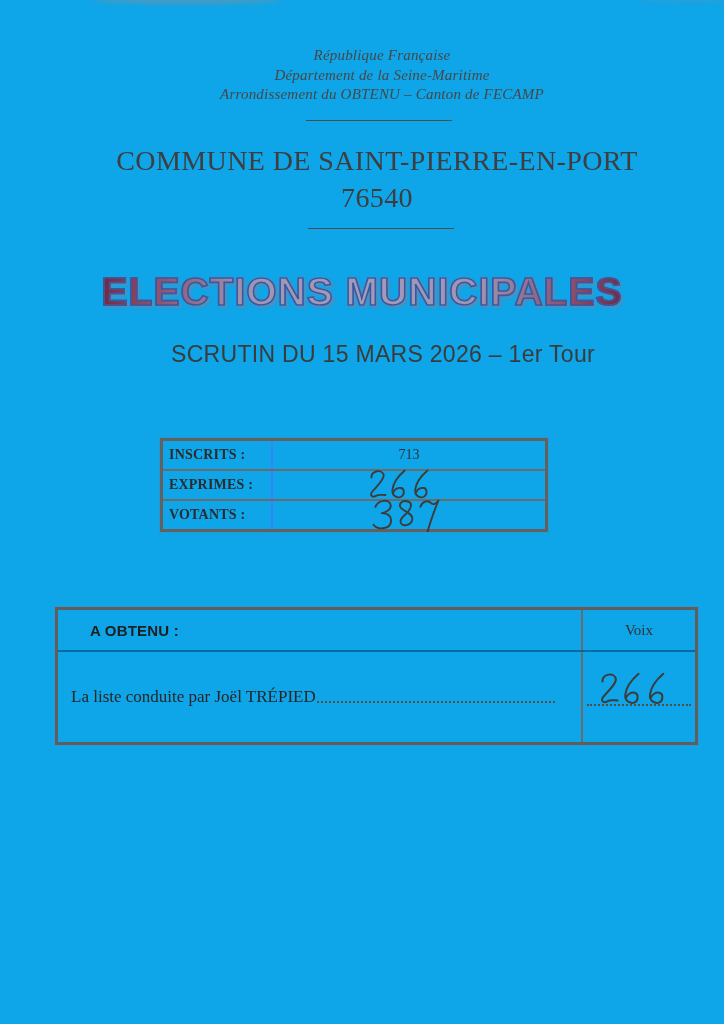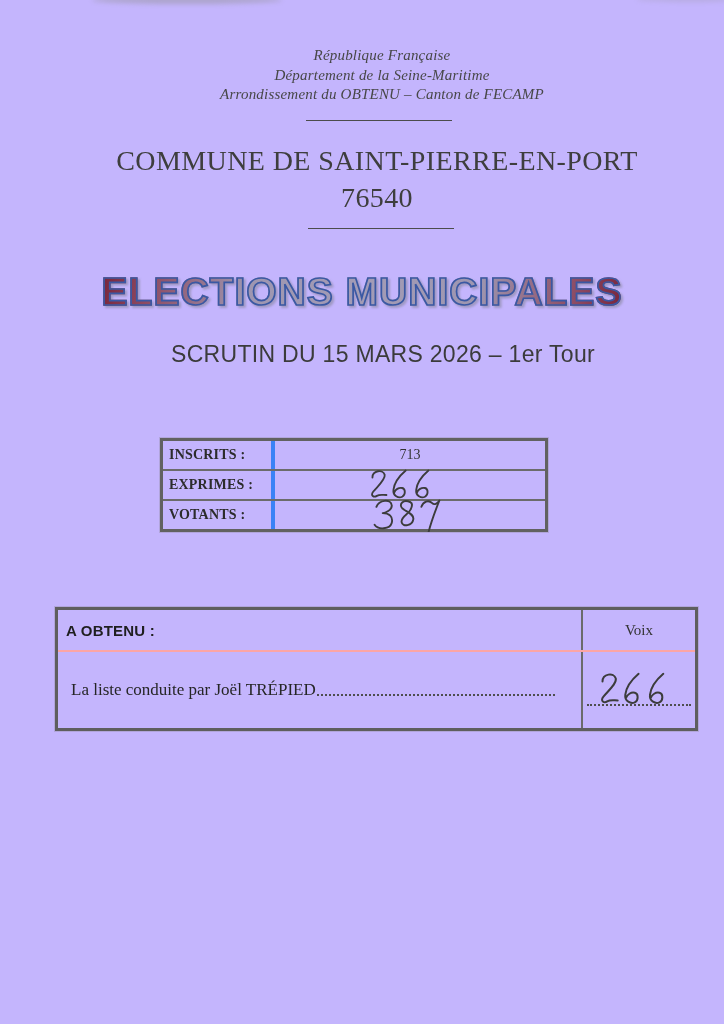--- a/index.html
+++ b/index.html
@@ -1,21 +1,21 @@
 <!DOCTYPE html>
 <html><head>
 <meta charset="utf-8">
 <style>
   html, body { margin: 0; padding: 0; background: #e8e8e8; }
   .page {
     position: relative;
     width: 724px;
     height: 1024px;
     margin: 0 auto;
-    background: #c4b5fd;
+    background: #0ea5e9;
     overflow: hidden;
     font-family: "Liberation Serif", serif;
   }
 
   
   .smudge {
     position: absolute;
     background: #8f8f8f;
     opacity: 0.45;
     border-radius: 50%;
@@ -94,21 +94,21 @@
     position: absolute;
     top: 438px; left: 160px;
     width: 382px;
     border: 3px solid #616161;
     box-shadow: 0 0 0 1px rgba(120,120,120,0.25);
   }
   .stats-row { display: flex; height: 28px; }
   .stats-row + .stats-row { border-top: 2px solid #6b6b6b; }
   .stats-label {
     width: 102px;
-    border-right: 4px solid #3b82f6;
+    border-right: 2px solid #3b82f6;
     display: flex; align-items: center;
     padding-left: 6px;
     font-weight: bold;
     font-size: 14px;
     color: #2c2c2c;
     letter-spacing: 0.2px;
   }
   .stats-value {
     flex: 1;
     position: relative;
@@ -132,39 +132,39 @@
   .hw-266s { top: -4px; transform: translateX(-60%); width: 78px; height: 35px; }
 
   
   .results-table {
     position: absolute;
     top: 607px; left: 55px;
     width: 637px;
     border: 3px solid #5e5e5e;
     box-shadow: 0 0 0 1px rgba(120,120,120,0.25);
   }
-  .res-header { display: flex; height: 40px; border-bottom: 2px solid #fca5a5; }
+  .res-header { display: flex; height: 40px; border-bottom: 2px solid #0369a1; padding-left: 24px; }
   .res-header-label {
     flex: 1;
     display: flex; align-items: center;
     padding-left: 8px;
     font-family: "Liberation Sans", sans-serif;
     font-weight: bold;
     font-size: 15px;
     color: #1f1f1f;
     letter-spacing: 0.2px;
   }
   .res-header-voix {
     width: 112px;
     border-left: 2px solid #6b6b6b;
     display: flex; align-items: center; justify-content: center;
     font-size: 15px;
     color: #333;
   }
-  .res-body { display: flex; height: 76px; }
+  .res-body { display: flex; height: 90px; }
   .res-candidate {
     flex: 1;
     display: flex; align-items: center;
     padding-left: 13px;
     font-size: 17px;
     color: #262626;
   }
   .leader {
     flex: 1;
     margin: 0 26px 0 1px;

